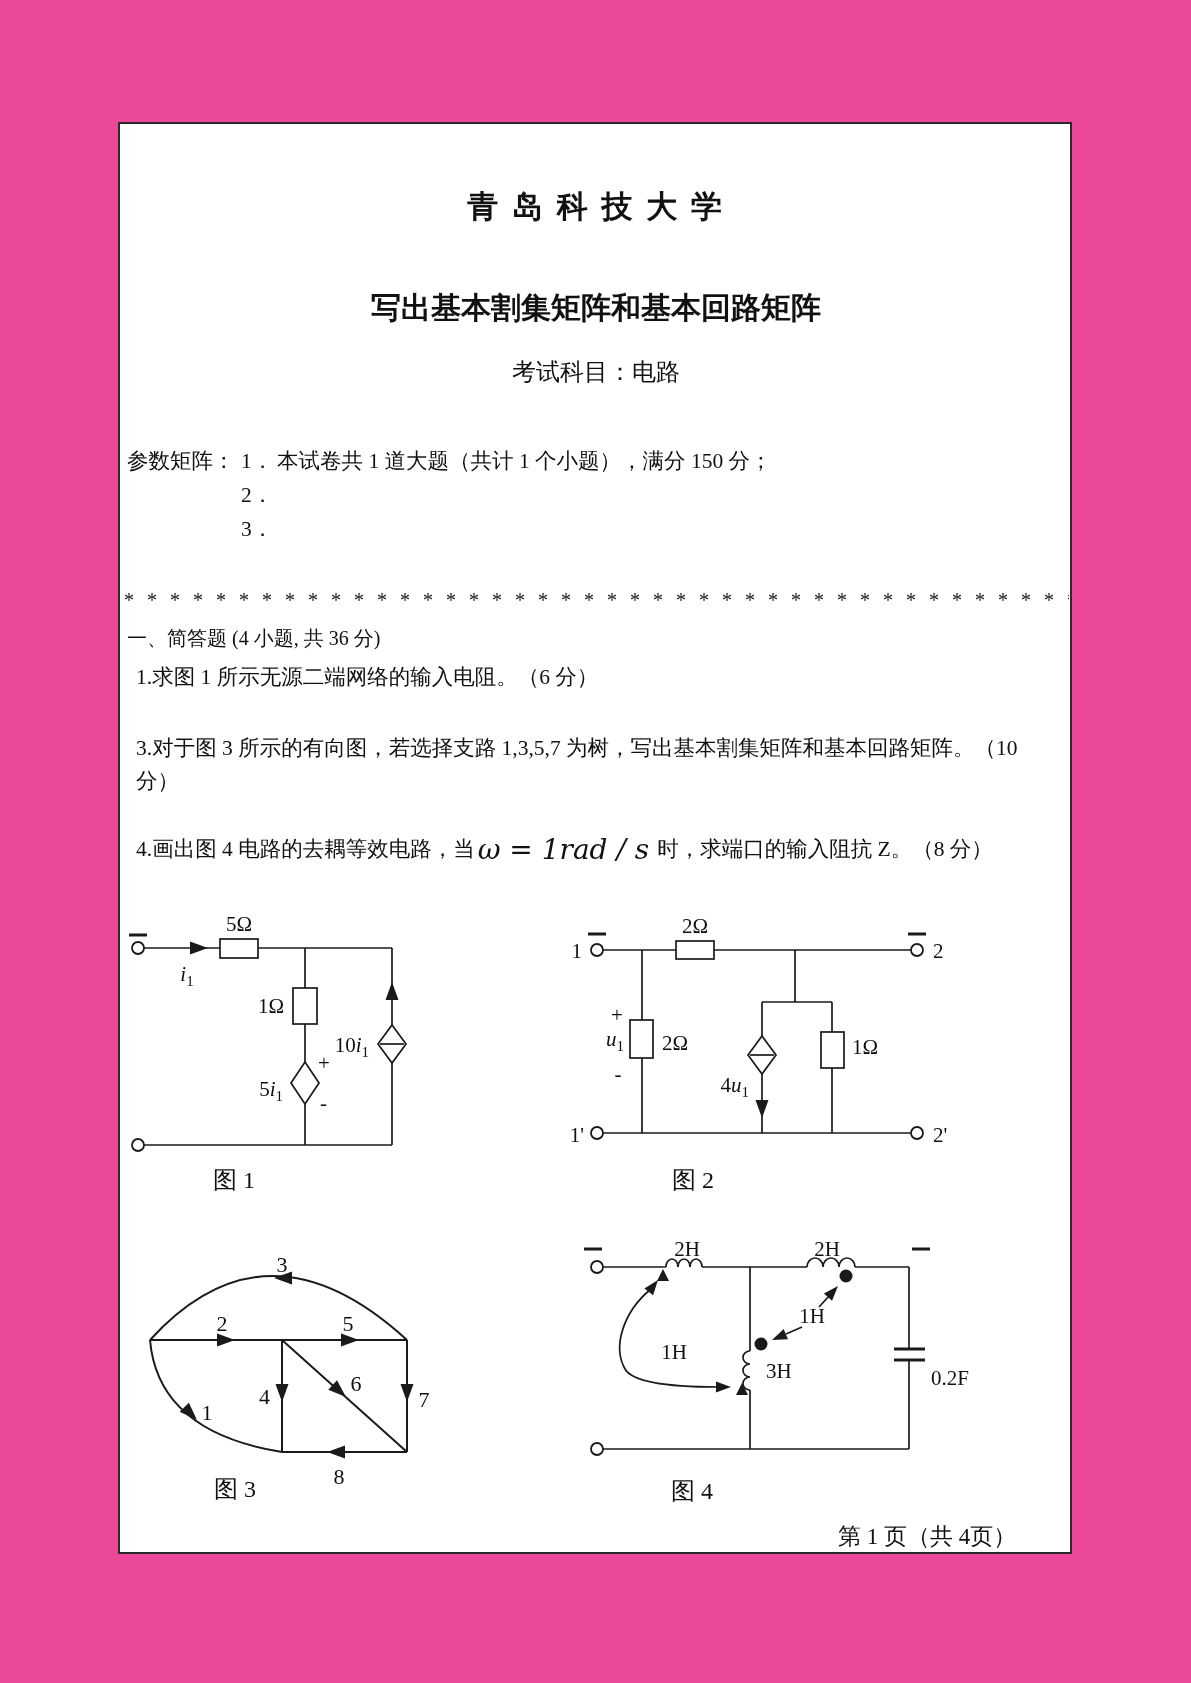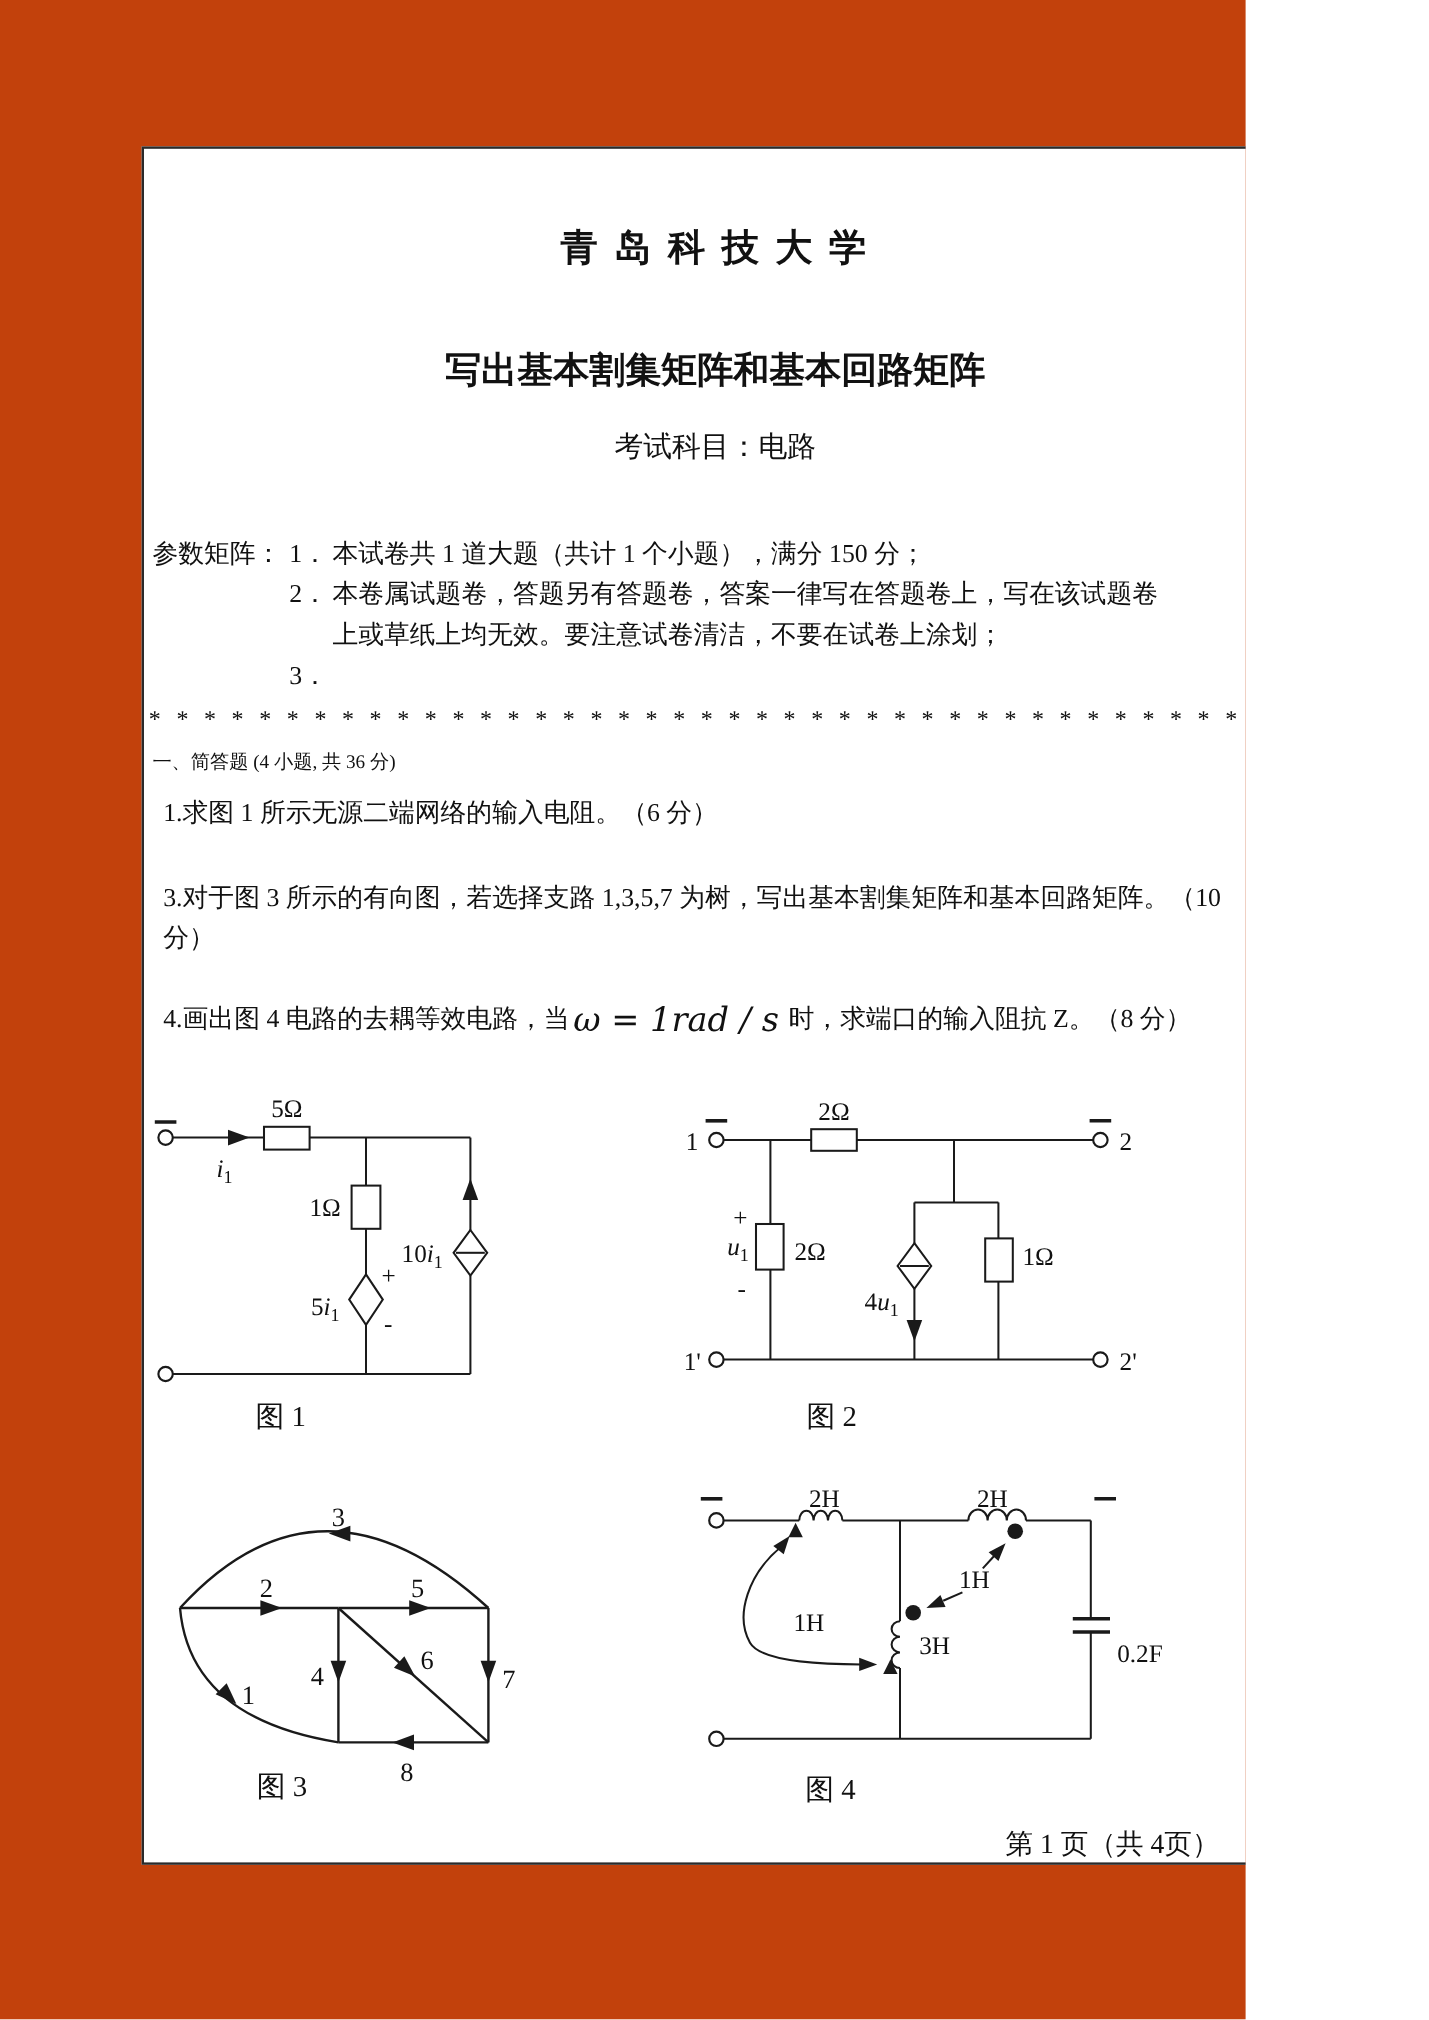--- a/index.html
+++ b/index.html
@@ -1,36 +1,36 @@
 <!DOCTYPE html>
 <html><head>
 <meta charset="utf-8">
 <style>
   html,body { margin:0; padding:0; background:#ffffff; }
   .page {
-    position:relative; width:1038px; height:1683px; background:#c2410c;
+    position:relative; width:1191px; height:1683px; background:#ec4899;
     font-family:"Liberation Serif","DejaVu Serif",serif; color:#111;
     overflow:hidden;
   }
   .abs { position:absolute; }
   .border-box {
     position:absolute; left:118px; top:122px; width:950px; height:1428px;
     border:2px solid #2a2a2a; background:#fff;
   }
   .title1 { left:596px; top:186px; transform:translateX(-50%); font-size:31px; font-weight:bold; letter-spacing:3px; white-space:nowrap; }
   .title2 { left:596px; top:288px; transform:translateX(-50%); font-size:30px; font-weight:bold; white-space:nowrap; }
   .subject { left:596px; top:356px; transform:translateX(-50%); font-size:24px; font-weight:normal; white-space:nowrap; }
   .notice { left:127px; top:444px; width:916px; font-size:21.5px; line-height:34px; }
   .notice-row { display:flex; align-items:flex-start; }
   .notice-label { width:114px; flex:none; }
   .notice-gap { margin-left:114px; }
   .notice-num { width:36px; flex:none; }
   .notice-txt { width:690px; }
   .separator { left:124px; top:589px; width:945px; font-size:20px; letter-spacing:4px; white-space:nowrap; overflow:hidden; }
-  .section-heading { left:127px; top:625px; font-size:16px; white-space:nowrap; }
+  .section-heading { left:127px; top:625px; font-size:20px; white-space:nowrap; }
   .question { left:136px; font-size:21.5px; }
   .q1 { top:662px; white-space:nowrap; }
   .q2 { top:697px; white-space:nowrap; }
   .q3 { top:732px; width:900px; line-height:33px; }
   .q4 { top:828px; white-space:nowrap; line-height:42px; }
   .math { font-family:"DejaVu Serif","Liberation Serif",serif; font-style:italic; font-size:28px; margin:16px 8px 0 3px; vertical-align:-3px; }
   .footer { left:838px; top:1521px; font-size:23px; white-space:nowrap; }
   .figures { position:absolute; left:118px; top:840px; width:952px; height:670px; }
   .figures .wire { stroke:#1a1a1a; stroke-width:1.7; fill:none; }
   .figures .thick { stroke:#1a1a1a; stroke-width:3; fill:none; }
@@ -57,21 +57,20 @@
   <div class="abs subject">考试科目：电路</div>
 
   <div class="abs notice">
     <div class="notice-row">
       <span class="notice-label">参数矩阵：</span>
       <span class="notice-num">1．</span>
       <span class="notice-txt">本试卷共 1 道大题（共计 1 个小题），满分 150 分；</span>
     </div>
     <div class="notice-row notice-gap">
       <span class="notice-num">2．</span>
-      <span class="notice-txt">本卷属试题卷，答题另有答题卷，答案一律写在答题卷上，写在该试题卷上或草纸上均无效。要注意试卷清洁，不要在试卷上涂划；</span>
     </div>
     <div class="notice-row notice-gap">
       <span class="notice-num">3．</span>
     </div>
   </div>
 
   <div class="abs separator">* * * * * * * * * * * * * * * * * * * * * * * * * * * * * * * * * * * * * * * * * *</div>
 
   <div class="abs section-heading">一、简答题 (4 小题, 共 36 分)</div>
   <div class="abs question q1">1.求图 1 所示无源二端网络的输入电阻。（6 分）</div>

